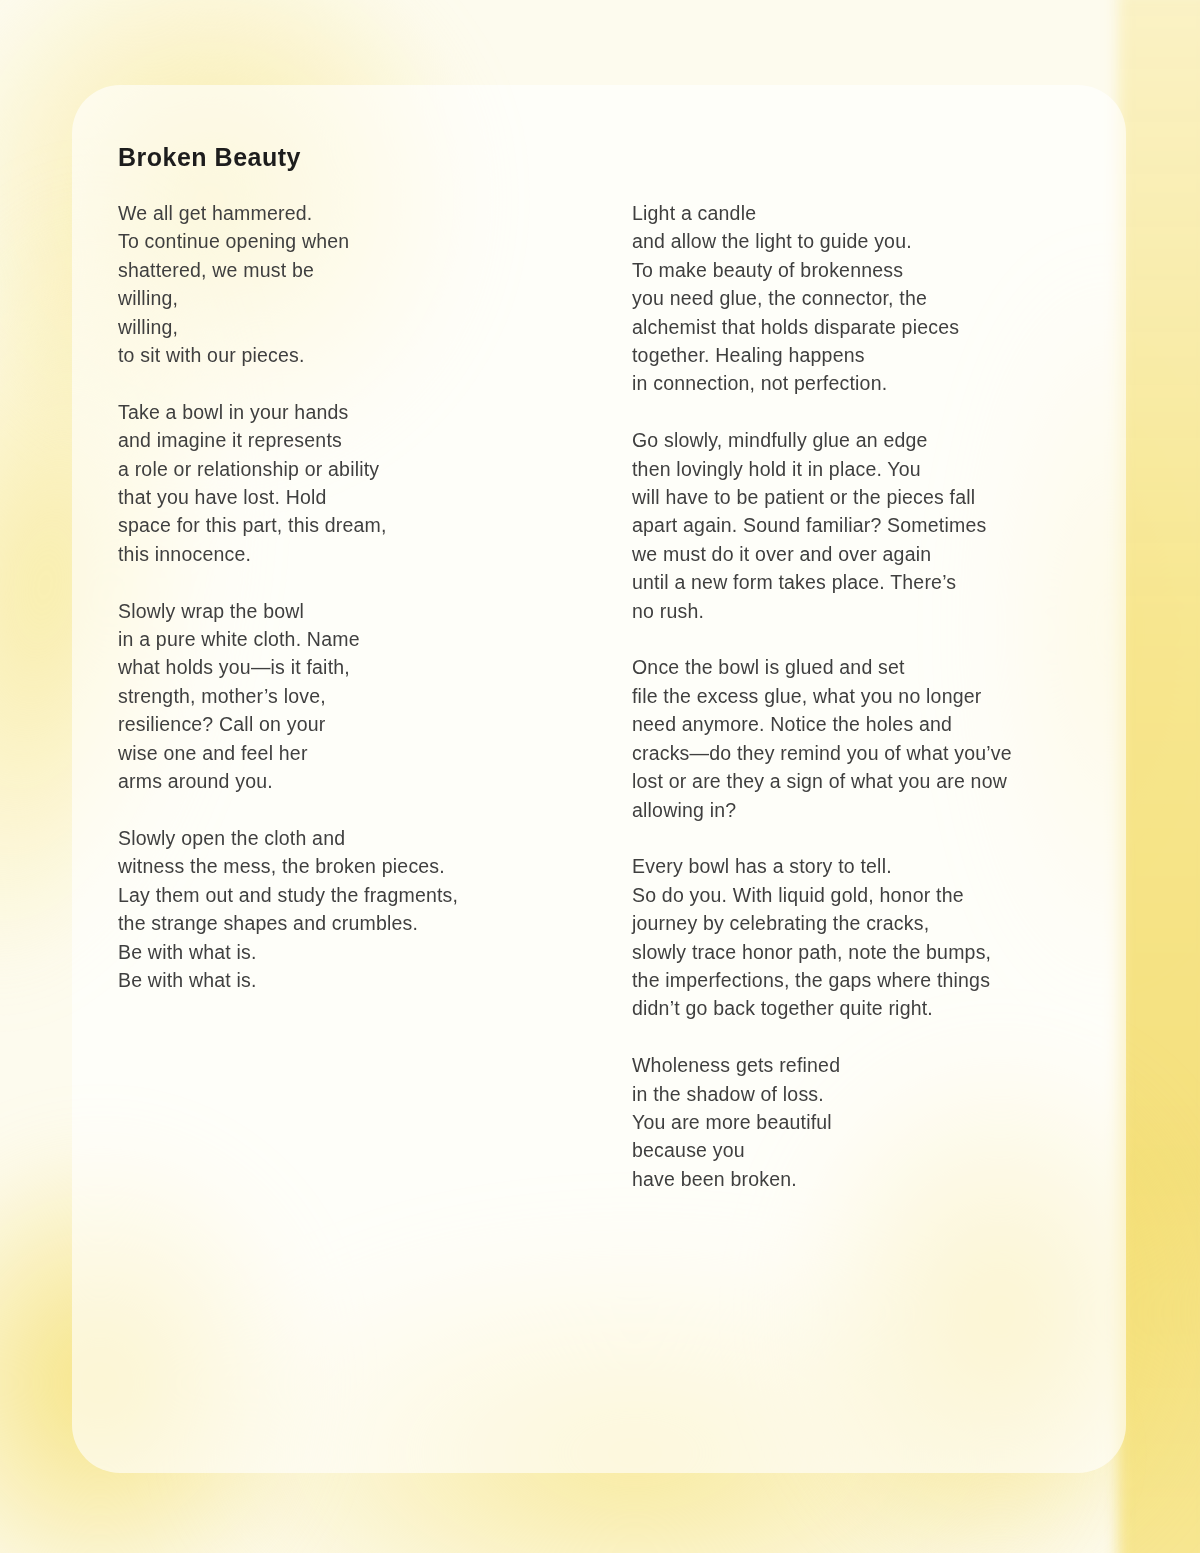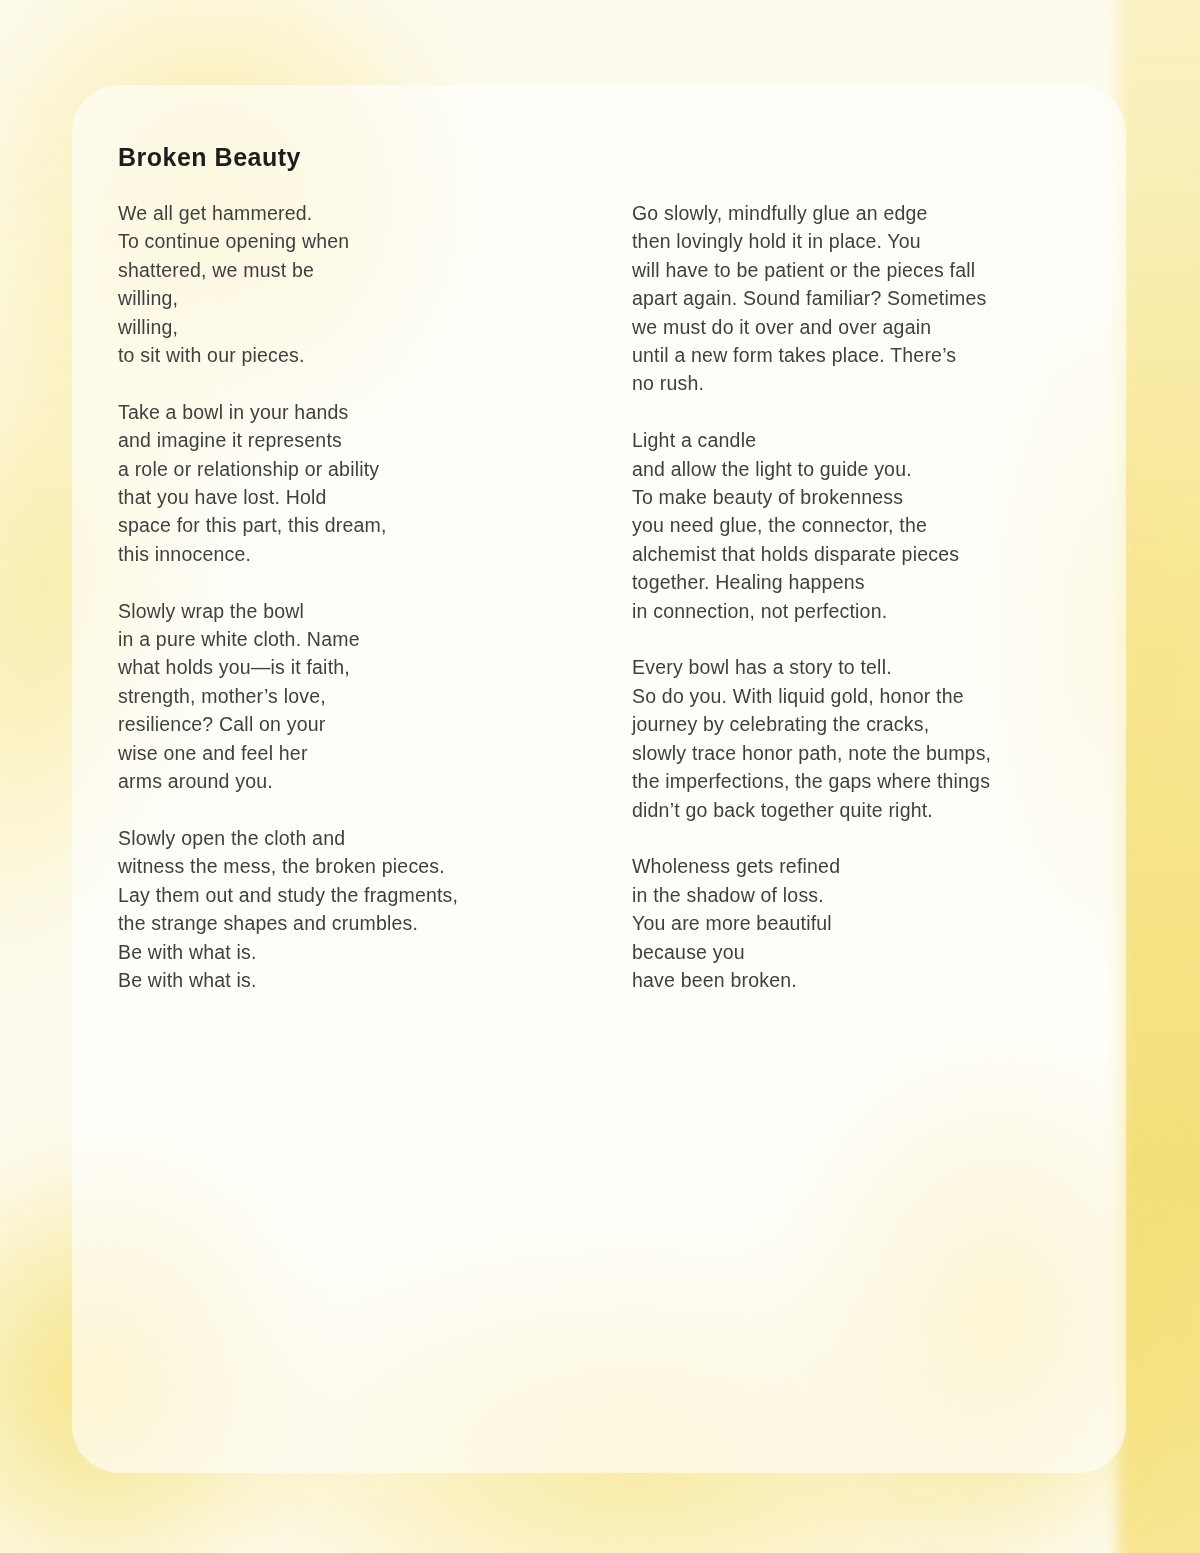--- a/index.html
+++ b/index.html
@@ -119,34 +119,40 @@
 wise one and feel her
 arms around you.</p>
       <p class="stanza">Slowly open the cloth and
 witness the mess, the broken pieces.
 Lay them out and study the fragments,
 the strange shapes and crumbles.
 Be with what is.
 Be with what is.</p>
     </div>
     <div class="col">
+      <p class="stanza">Light a candle
+and allow the light to guide you.
+To make beauty of brokenness
+you need glue, the connector, the
+alchemist that holds disparate pieces
+together. Healing happens
+in connection, not perfection.</p>
       <p class="stanza">Go slowly, mindfully glue an edge
 then lovingly hold it in place. You
 will have to be patient or the pieces fall
 apart again. Sound familiar? Sometimes
 we must do it over and over again
 until a new form takes place. There’s
 no rush.</p>
-      <p class="stanza">Light a candle
-and allow the light to guide you.
-To make beauty of brokenness
-you need glue, the connector, the
-alchemist that holds disparate pieces
-together. Healing happens
-in connection, not perfection.</p>
+      <p class="stanza">Once the bowl is glued and set
+file the excess glue, what you no longer
+need anymore. Notice the holes and
+cracks—do they remind you of what you’ve
+lost or are they a sign of what you are now
+allowing in?</p>
       <p class="stanza">Every bowl has a story to tell.
 So do you. With liquid gold, honor the
 journey by celebrating the cracks,
 slowly trace honor path, note the bumps,
 the imperfections, the gaps where things
 didn’t go back together quite right.</p>
       <p class="stanza">Wholeness gets refined
 in the shadow of loss.
 You are more beautiful
 because you

